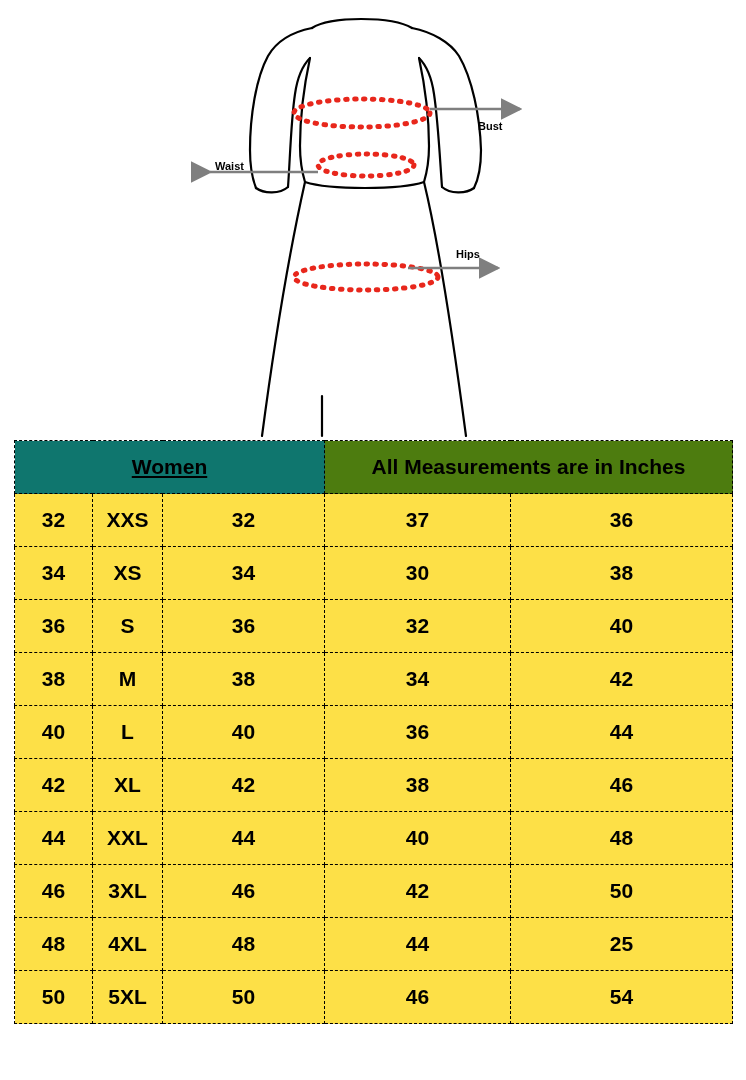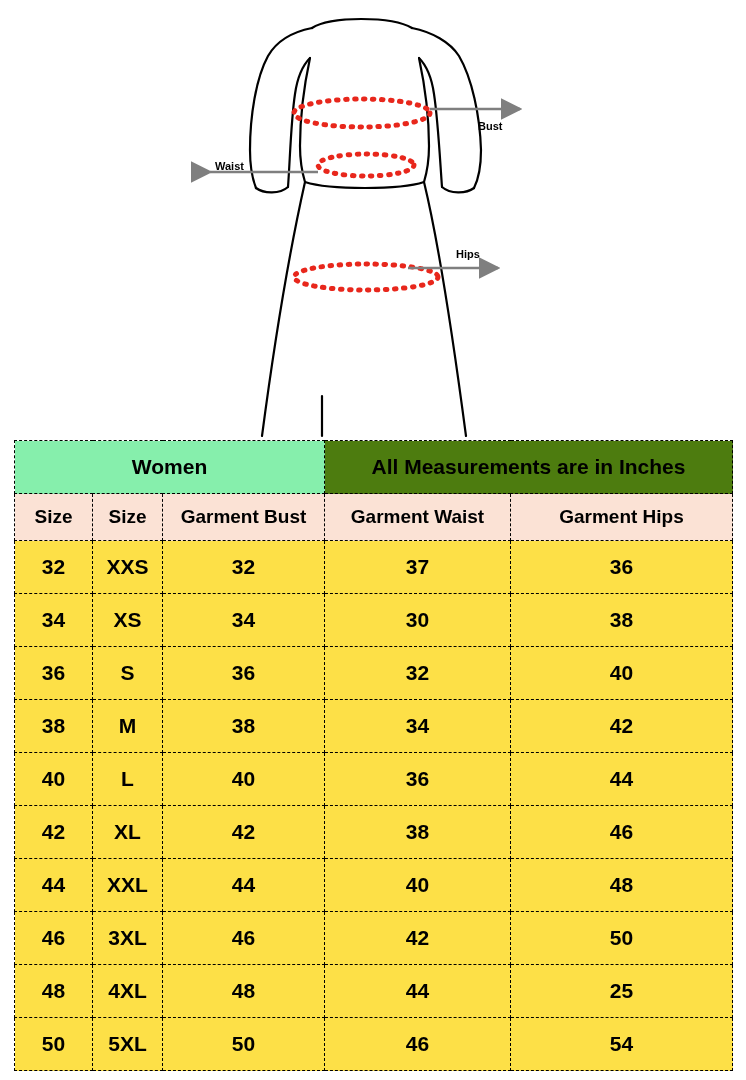--- a/index.html
+++ b/index.html
@@ -72,21 +72,22 @@
   col.c1 { width: 70px; }
   col.c2 { width: 162px; }
   col.c3 { width: 186px; }
   col.c4 { width: 222px; }
 
   tr.title-row td {
     height: 52px;
     font-size: 21px;
   }
   td.women-cell {
-    background: #86efac;
+    background: #0f766e;
+    text-decoration: underline;
   }
   td.measure-cell {
     background: #4d7c0f;
   }
   tr.header-row td {
     height: 46px;
     background: #fbe2d5;
     font-size: 19px;
   }
   tr.data-row td {
@@ -160,27 +161,20 @@
           <col class="c1">
           <col class="c2">
           <col class="c3">
           <col class="c4">
       </colgroup>
       <tbody>
         <tr class="title-row">
           <td class="women-cell" colspan="3">Women</td>
           <td class="measure-cell" colspan="2">All Measurements are in Inches</td>
         </tr>
-        <tr class="header-row">
-          <td>Size</td>
-          <td>Size</td>
-          <td>Garment Bust</td>
-          <td>Garment Waist</td>
-          <td>Garment Hips</td>
-        </tr>
 
         <tr class="data-row">
           <td>32</td>
           <td>XXS</td>
           <td>32</td>
           <td>37</td>
           <td>36</td>
         </tr>
         <tr class="data-row">
           <td>34</td>

